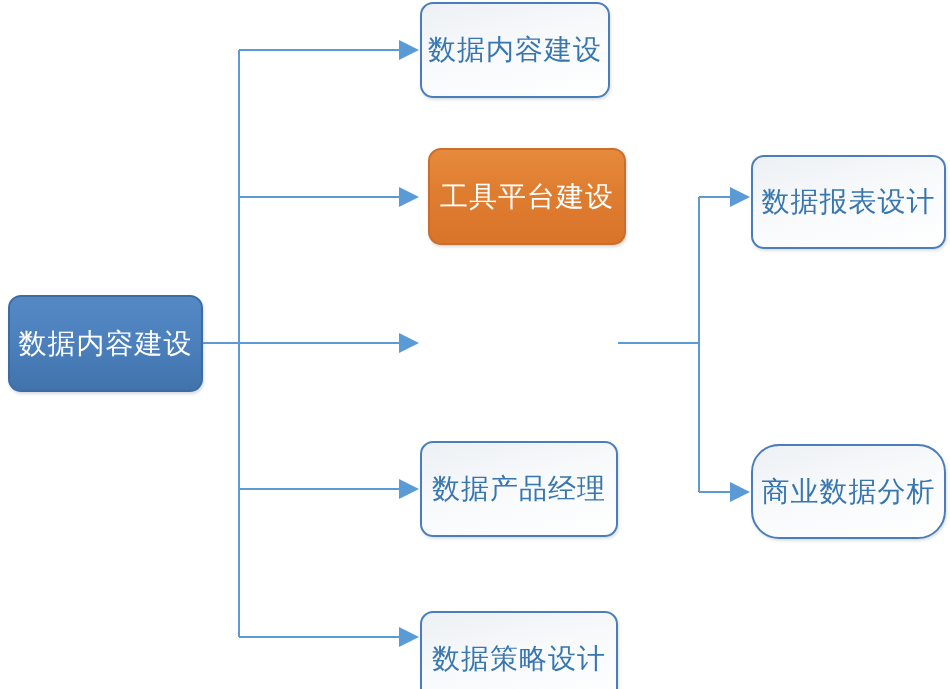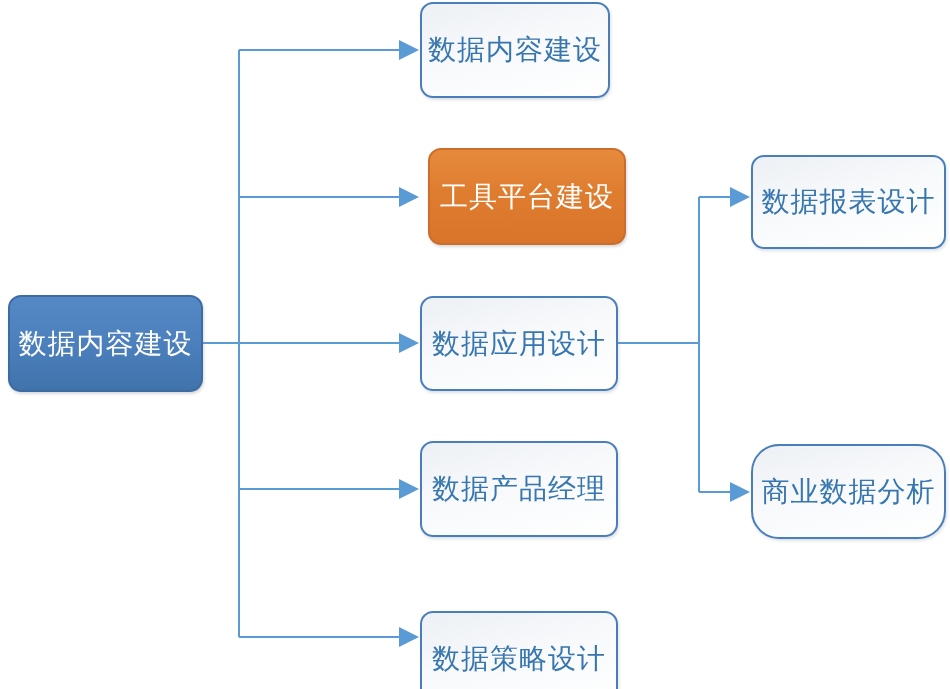--- a/index.html
+++ b/index.html
@@ -94,23 +94,20 @@
   </div>
 
   <div class="node outline pos-m1">
     <span>数据内容建设</span>
   </div>
 
   <div class="node accent pos-m2">
     <span>工具平台建设</span>
   </div>
 
-  <div class="node outline pos-m3">
-    <span>数据应用设计</span>
-  </div>
 
   <div class="node outline pos-m4">
     <span>数据产品经理</span>
   </div>
 
   <div class="node outline pos-m5">
     <span>数据策略设计</span>
   </div>
 
   <div class="node outline pos-r1">

